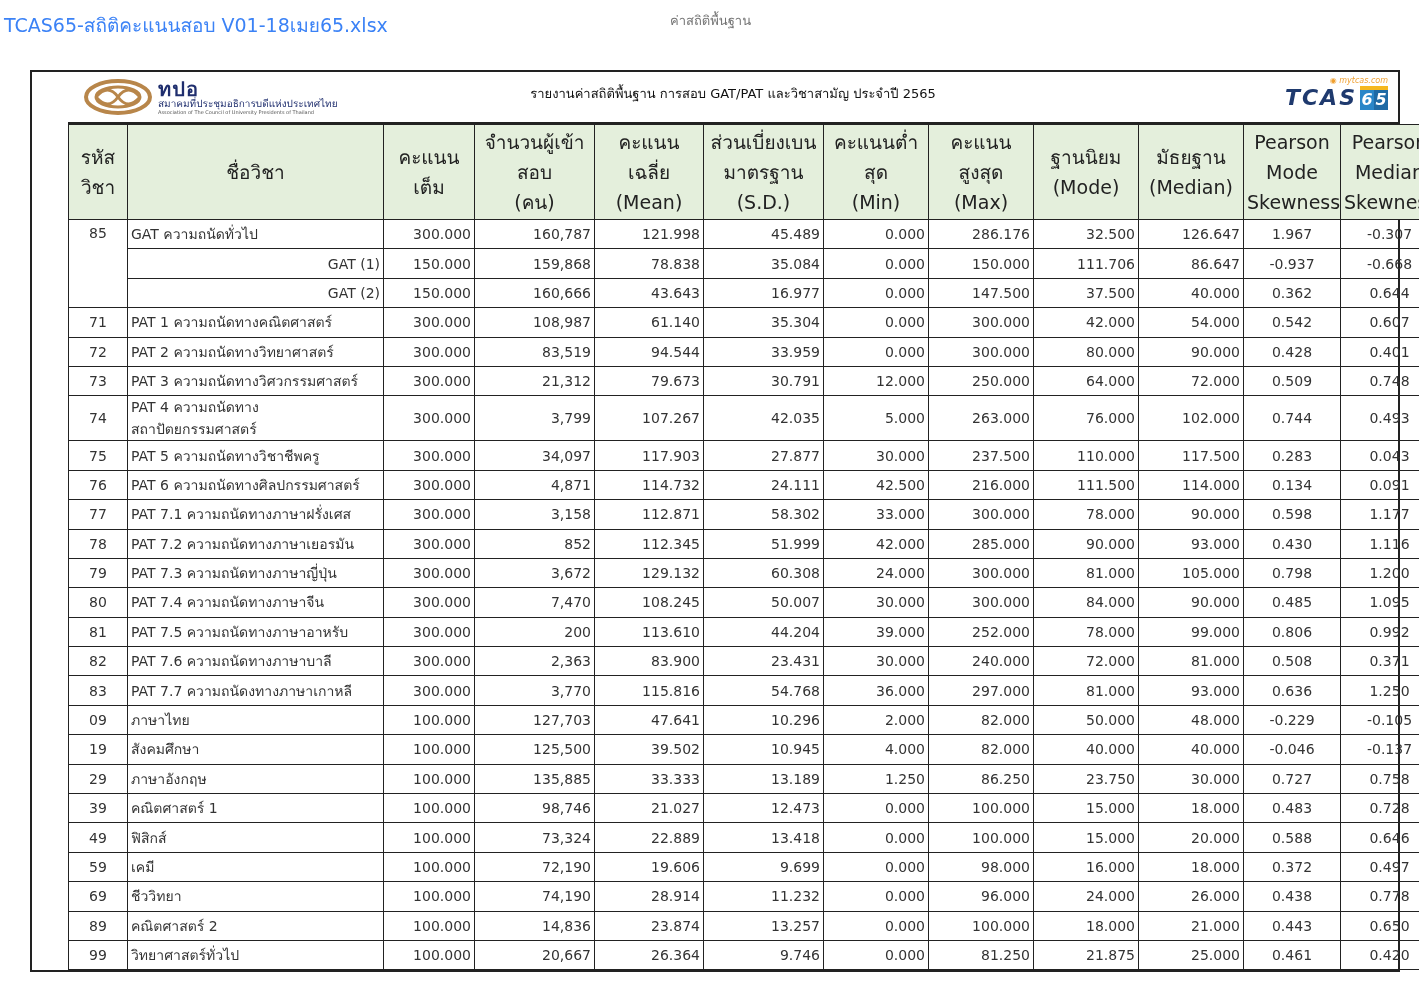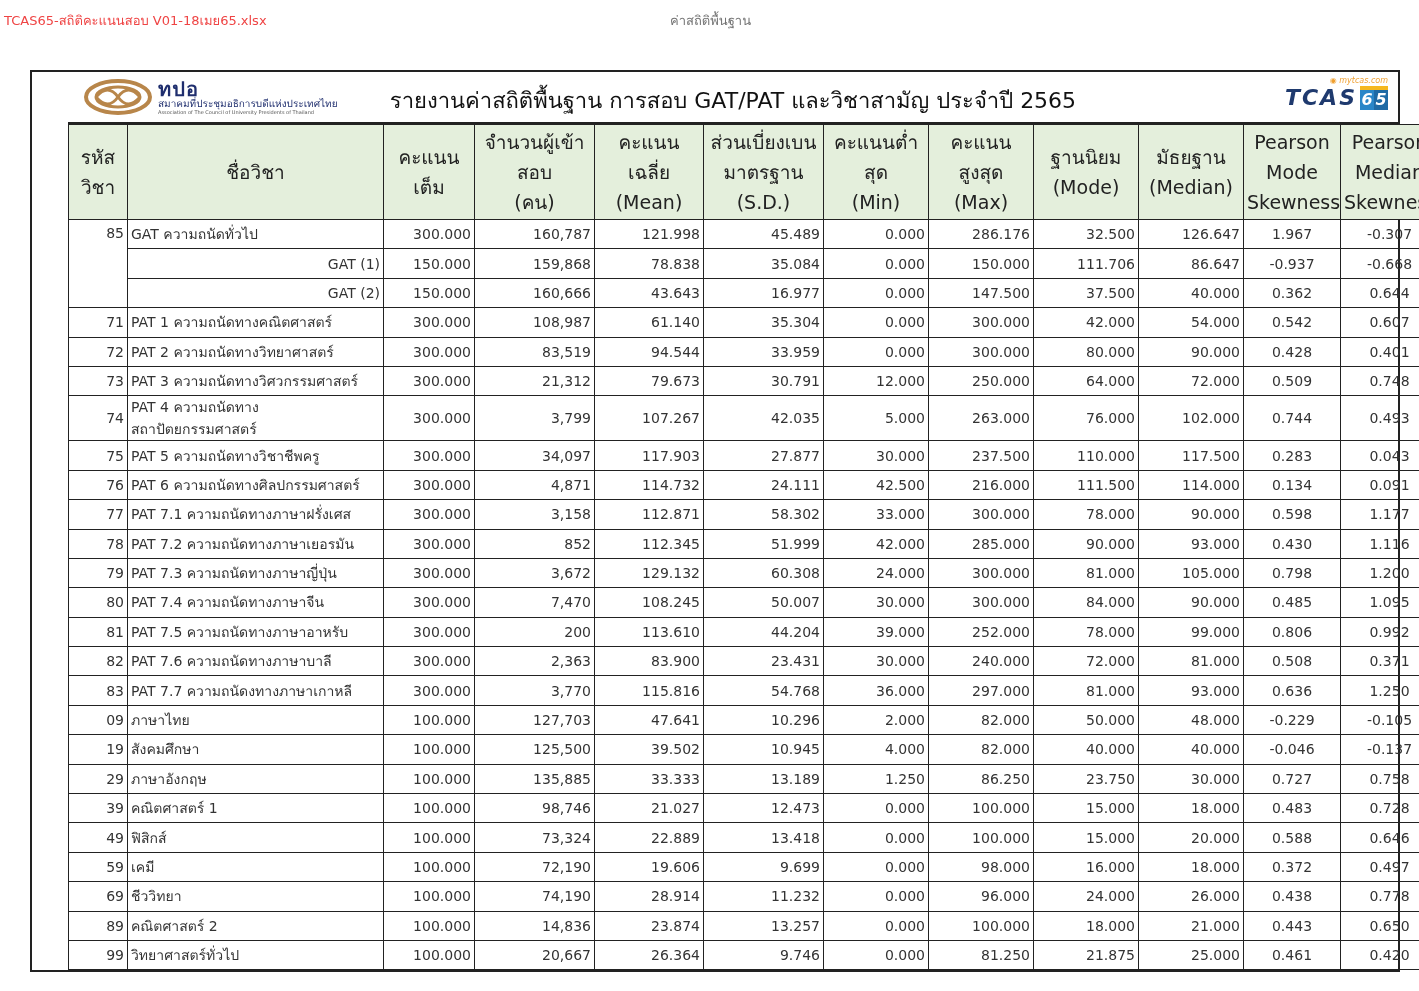--- a/index.html
+++ b/index.html
@@ -1,40 +1,40 @@
 <!DOCTYPE html>
 <html><head>
 <meta charset="utf-8">
 <style>
   html, body { margin:0; padding:0; background:#ffffff; }
   body { width:1419px; height:991px; position:relative; overflow:hidden;
          font-family:"DejaVu Sans", "Liberation Sans", sans-serif; color:#222; }
-  .topbar { position:absolute; top:10px; left:4px; font-size:13px; color:#ef4444; }
+  .topbar { position:absolute; top:10px; left:4px; font-size:19px; color:#3b82f6; }
   .topbar-center { position:absolute; top:10px; left:670px; font-size:13px; color:#737373; }
   .sheet { position:absolute; left:30px; top:70px; width:1370px; border:2px solid #222; box-sizing:border-box;padding-left:36px; }
   .titlebar { height:50px; position:relative; border-bottom:2px solid #222; background:#fff; }
   .logo-left { position:absolute; left:16px; top:6px; display:flex; align-items:center; }
   .logo-text { margin-left:6px; }
   .logo-abbr { font-size:20px; font-weight:bold; color:#1f2e6e; line-height:20px; letter-spacing:1px; }
   .logo-th { font-size:10px; color:#1f2e6e; line-height:10px; }
   .logo-en { font-size:5px; color:#555; line-height:7px; }
-  .report-title { position:absolute; left:0; right:0; top:11px; text-align:center; font-size:22px; color:#111; }
+  .report-title { position:absolute; left:0; right:0; top:11px; text-align:center; font-size:13px; color:#111; }
   .logo-right { position:absolute; right:10px; top:4px; text-align:right;font-style:italic; }
   .mytcas { font-size:8px; color:#f0a030; }
   .tcas-row { display:flex; align-items:center; gap:3px;margin-left:28px; }
   .tcas-word { font-size:22px; font-weight:bold; color:#1f3a6e; letter-spacing:2px; }
   .tcas-num { display:flex; }
   .tcas-num span { width:14px; height:24px; display:inline-block; color:#fff; font-weight:bold; font-size:16px; text-align:center; line-height:24px; }
   .tcas-num .n6 { background:#2a86c8; border-top:4px solid #f5b820; box-sizing:border-box; line-height:20px; }
   .tcas-num .n5 { background:#1f6aa5; border-top:4px solid #f5b820; box-sizing:border-box; line-height:20px; }
   table { border-collapse:collapse; width:100%; table-layout:fixed; }
   th, td { border:1.5px solid #222; padding:0 3px; font-size:14px; }
   th { background:#e4efdc; font-weight:normal; height:94px; text-align:center; line-height:30px; font-size:19px; }
   td { height:28.4px; text-align:right; color:#333; }
-  td.code { text-align:right; vertical-align:top; padding-top:5px; }
+  td.code { text-align:center; vertical-align:top; padding-top:5px; }
   td.code.single { vertical-align:middle; padding-top:0; }
   td.name { text-align:left; }
   td.sub { text-align:right; }
   td.skew { text-align:center; }
 </style>
 </head>
 <body>
 
 <div class="topbar">TCAS65-สถิติคะแนนสอบ V01-18เมย65.xlsx</div>
 <div class="topbar-center">ค่าสถิติพื้นฐาน</div>

